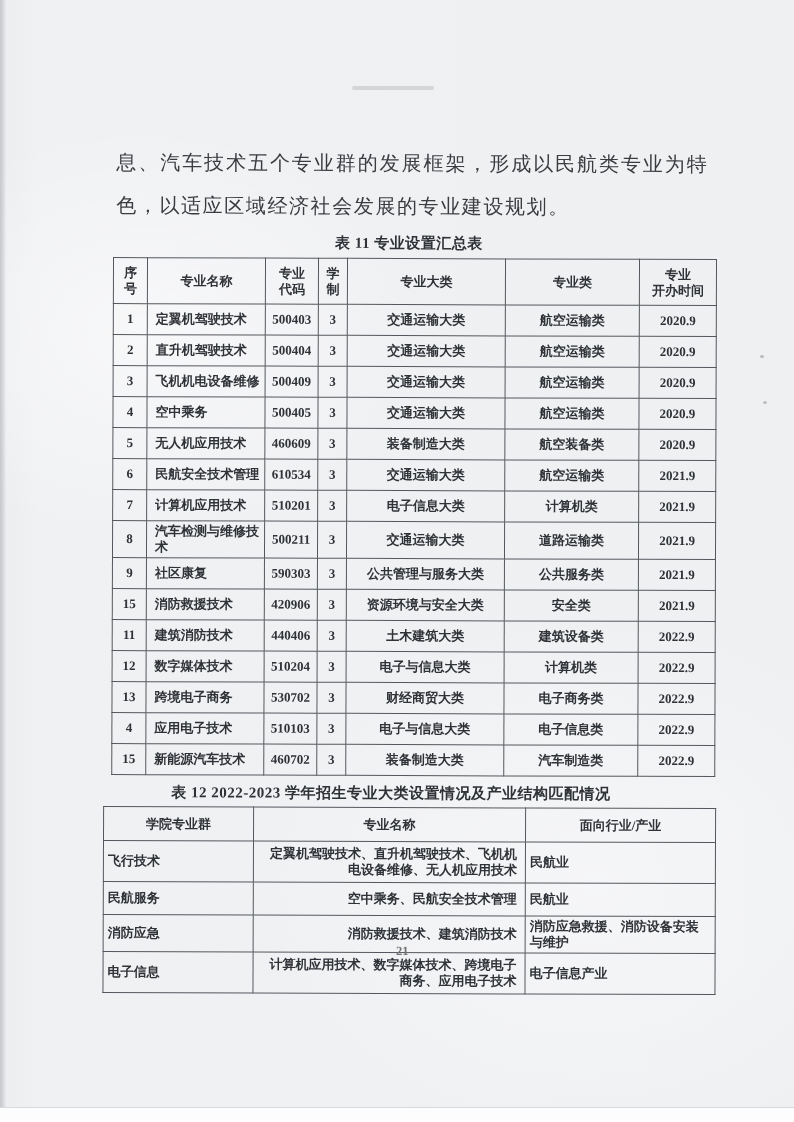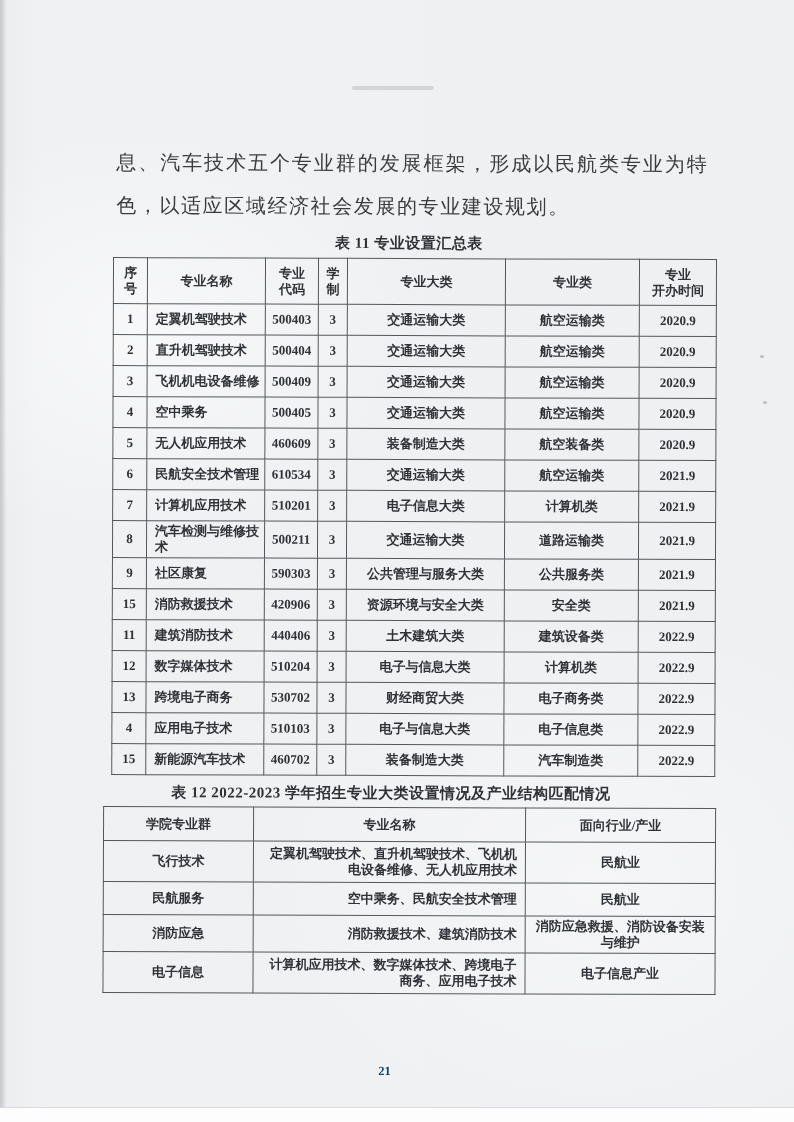--- a/index.html
+++ b/index.html
@@ -37,25 +37,25 @@
     overflow:hidden;
   }
   th{font-weight:bold;text-align:center;white-space:pre-line;vertical-align:middle;}
   td{font-weight:600;vertical-align:middle;}
   #table11 thead tr{height:46px;}
   #table11 tbody tr{height:31px;}
   #table11 td{text-align:center;}
   #table11 td:nth-child(2){text-align:left;padding-left:8px;}
   #table12 thead tr{height:34px;}
   #table12 tbody tr{height:33px;}
-  #table12 td{text-align:center;}
+  #table12 td{text-align:left;}
   #table12 td:nth-child(2){text-align:right;padding:4px 8px;}
   .page-number{
-    position:absolute;left:380px;top:1064px;width:30px;text-align:left;
-    font-size:12.5px;color:#0c4a6e;font-weight:600;
+    position:absolute;left:380px;top:944px;width:30px;text-align:right;
+    font-size:12.5px;color:#737373;font-weight:600;
   }
   .edge-shadow{position:absolute;left:0;top:0;width:6px;height:1107px;
     background:linear-gradient(90deg,#c6c8cc,rgba(198,200,204,0));}
   .smudge{position:absolute;left:352px;top:86px;width:82px;height:4px;border-radius:2px;
     background:#cdced2;opacity:.8;}
   .speck1{position:absolute;left:760px;top:355px;width:4px;height:3px;background:#b9bbbf;border-radius:50%;}
   .speck2{position:absolute;left:763px;top:401px;width:4px;height:3px;background:#bcbec2;border-radius:50%;}
   .bottom-strip{position:absolute;left:0;top:1108px;width:794px;height:14px;background:#fdfdfe;}
 </style>
 </head>

